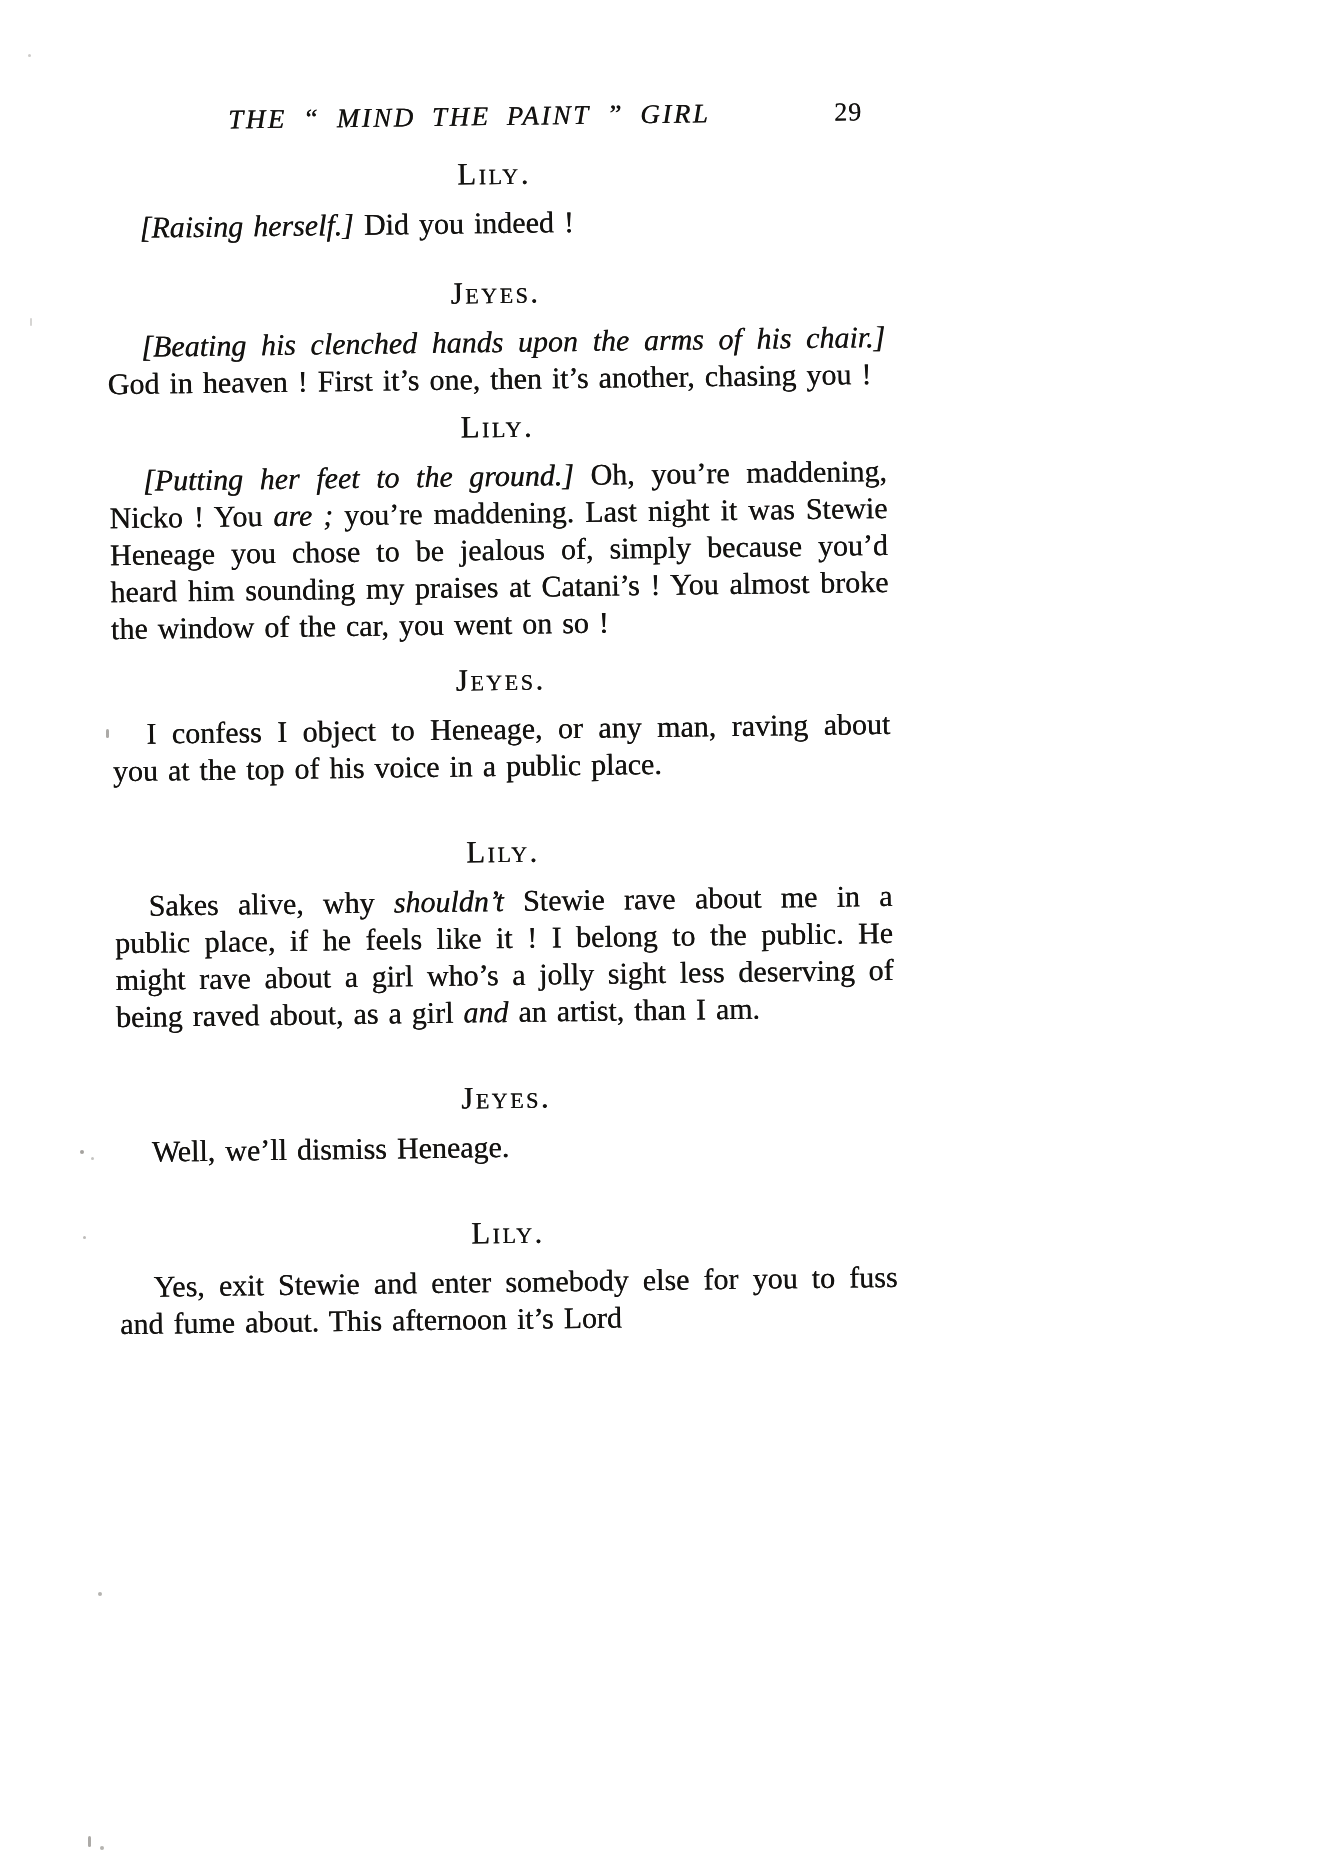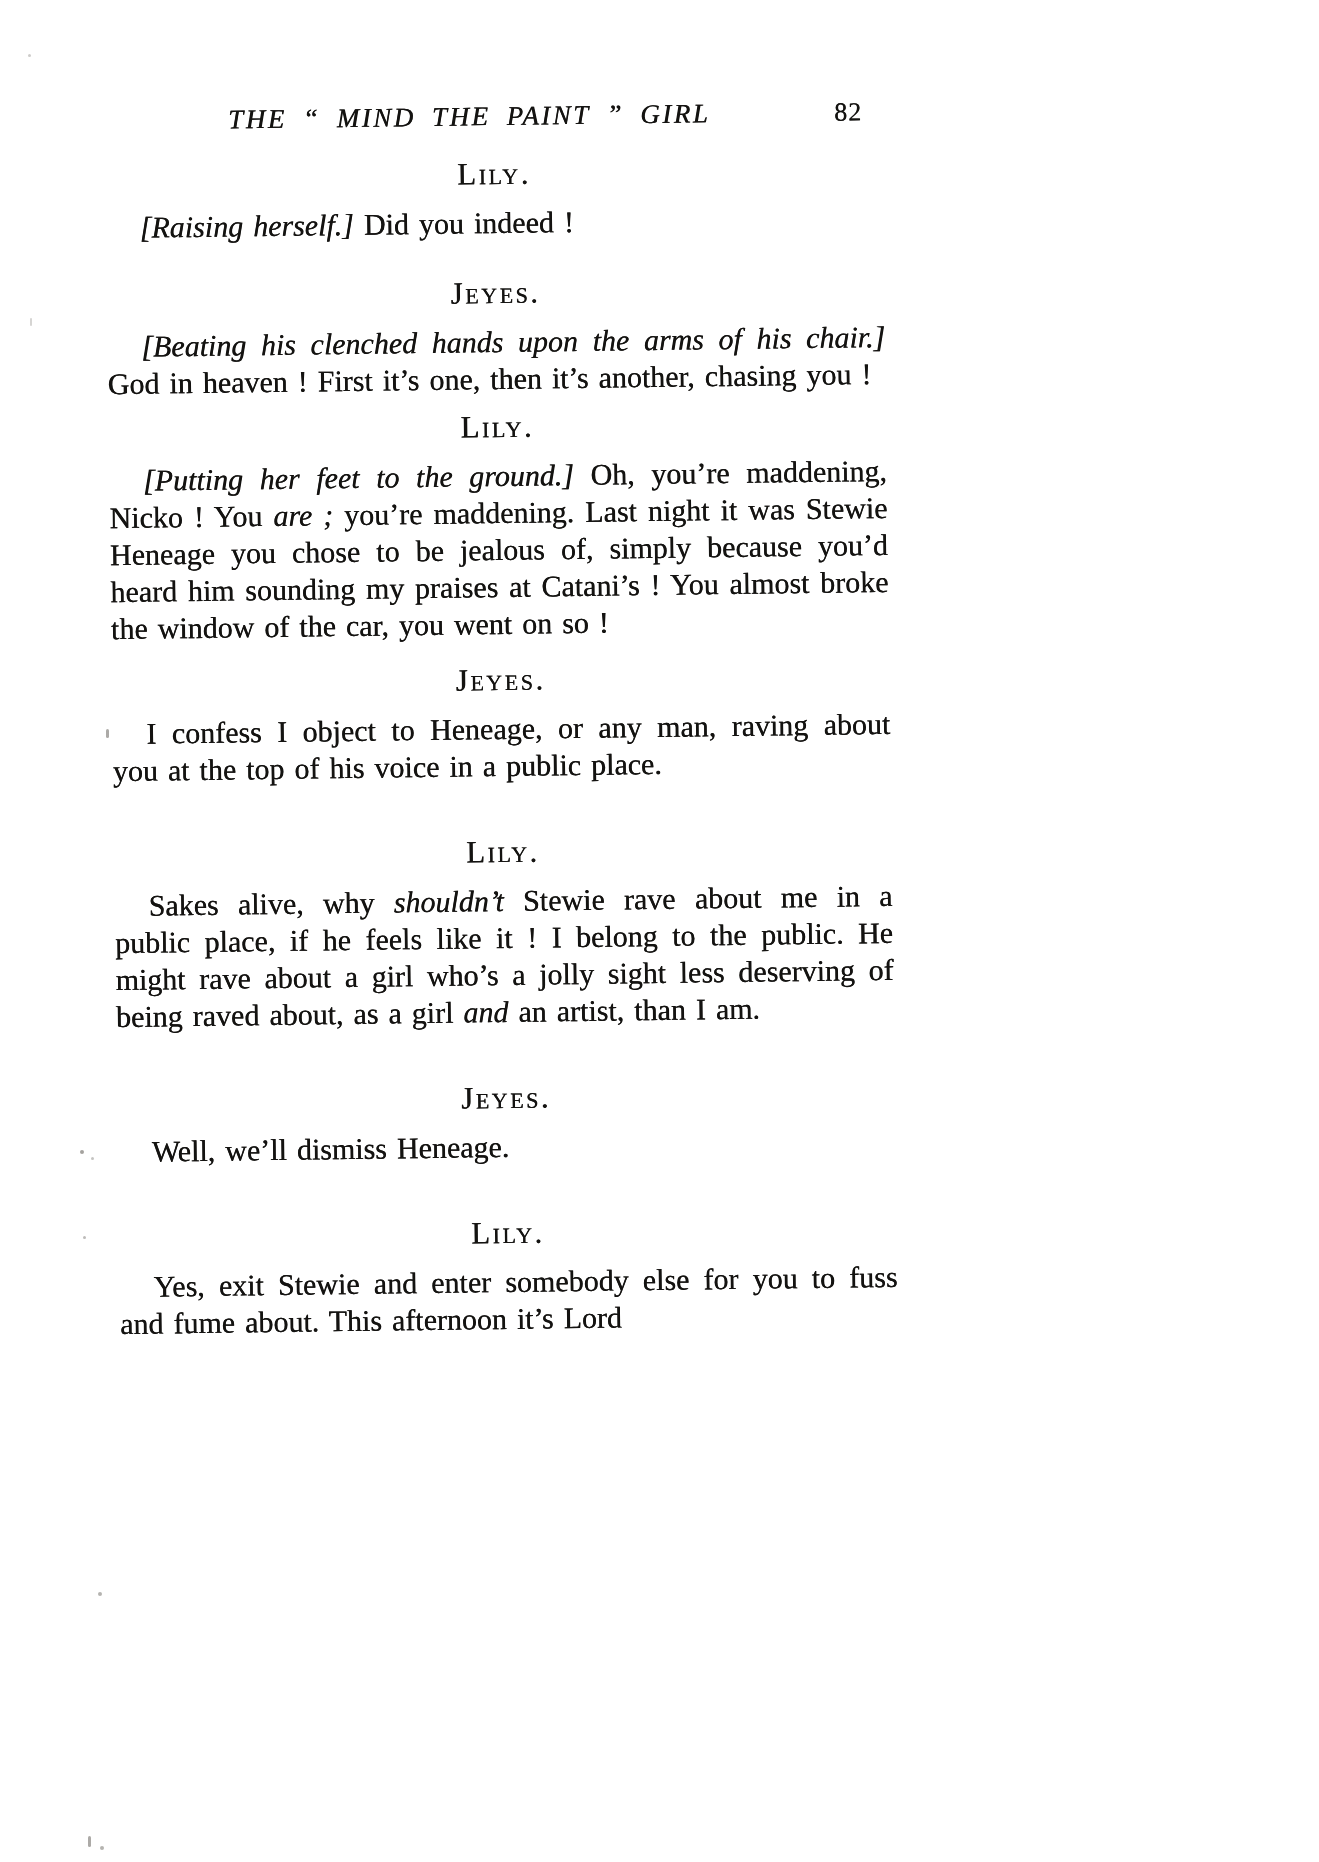--- a/index.html
+++ b/index.html
@@ -76,21 +76,21 @@
 </style>
 </head>
 <body>
 
 <div class="page">
 
   <div class="content">
 
     <div class="hdr">
       <span class="hdr-title">THE “ MIND THE PAINT ” GIRL</span>
-      <span class="hdr-num">82</span>
+      <span class="hdr-num">29</span>
     </div>
 
     <div>
       <div class="speaker first">Lily.</div>
       <p class="para"><span class="dir">[Raising herself.]</span><span> Did you indeed !</span></p>
     </div>
 
     <div>
       <div class="speaker">Jeyes.</div>
       <p class="para"><span class="dir">[Beating his clenched hands upon the arms of his chair.]</span><span> God in heaven !  First it’s one, then it’s another, chasing you !</span></p>

